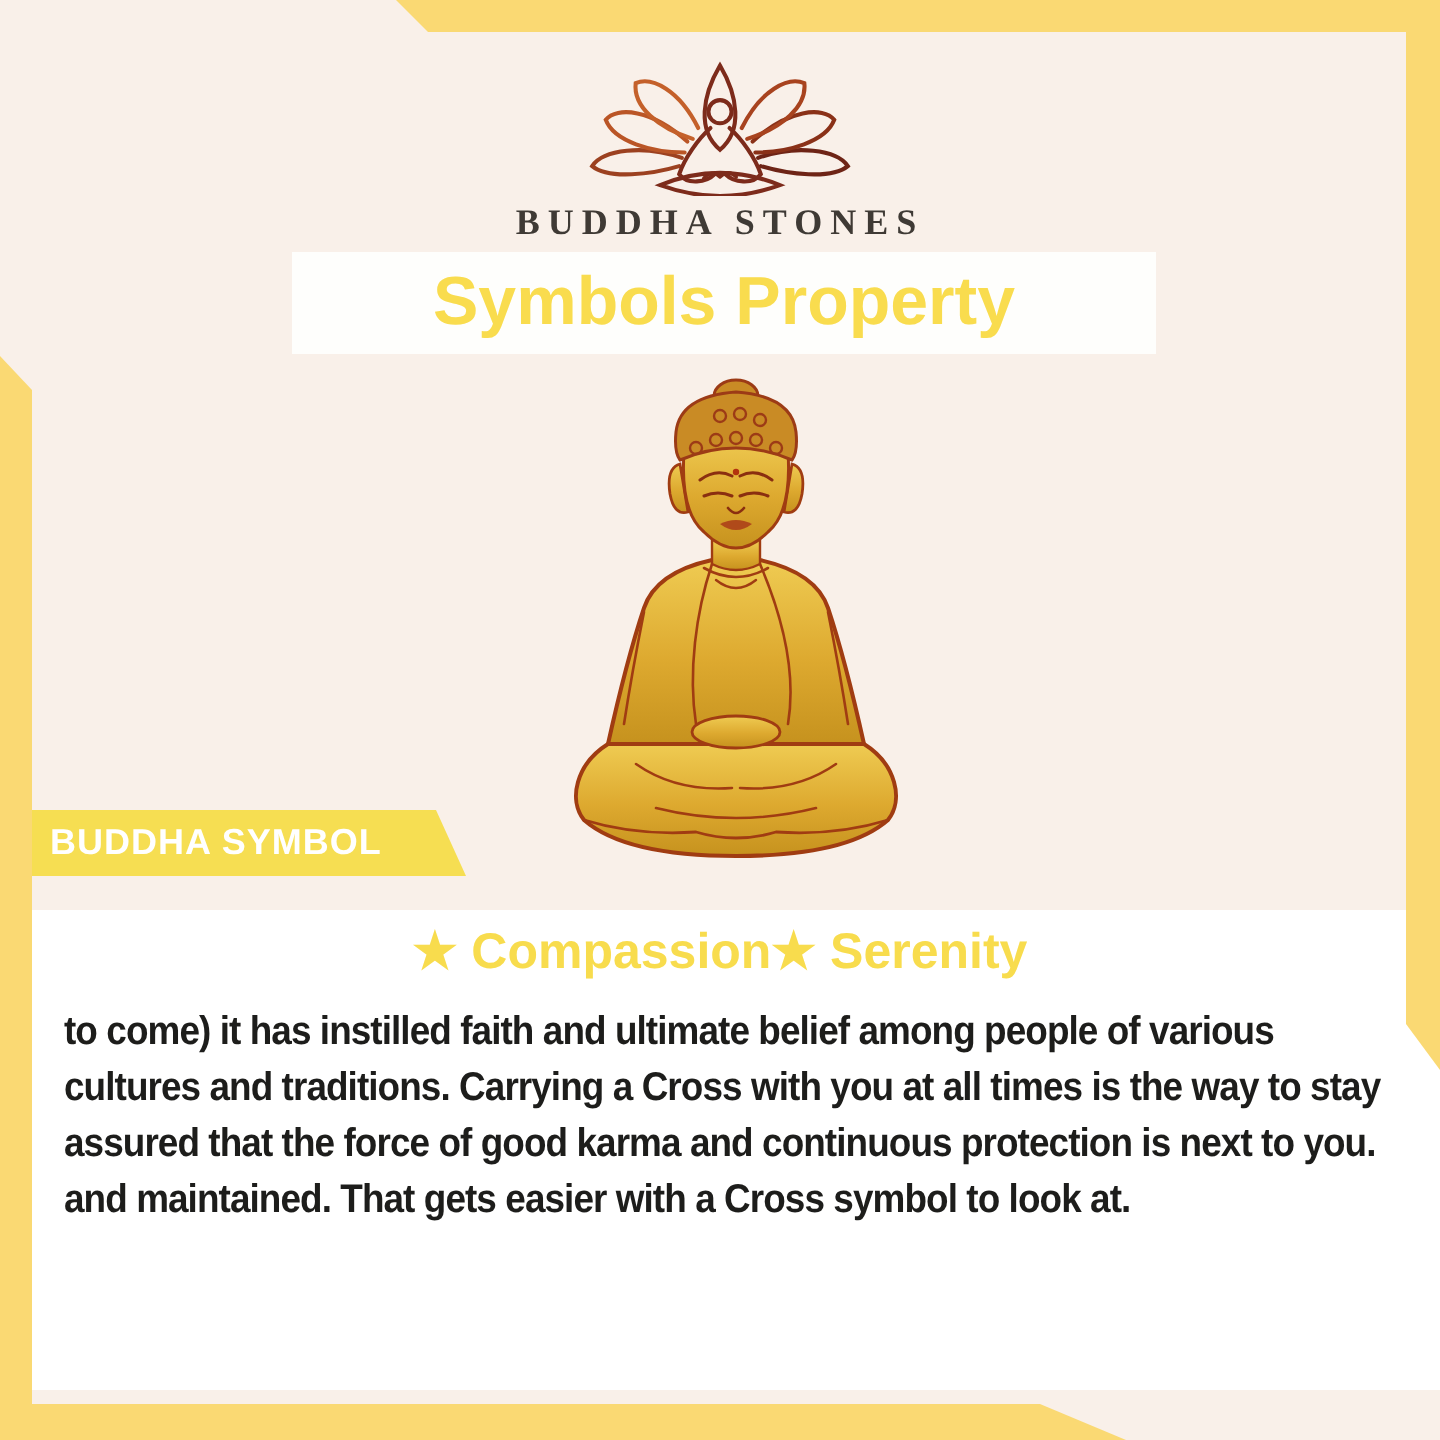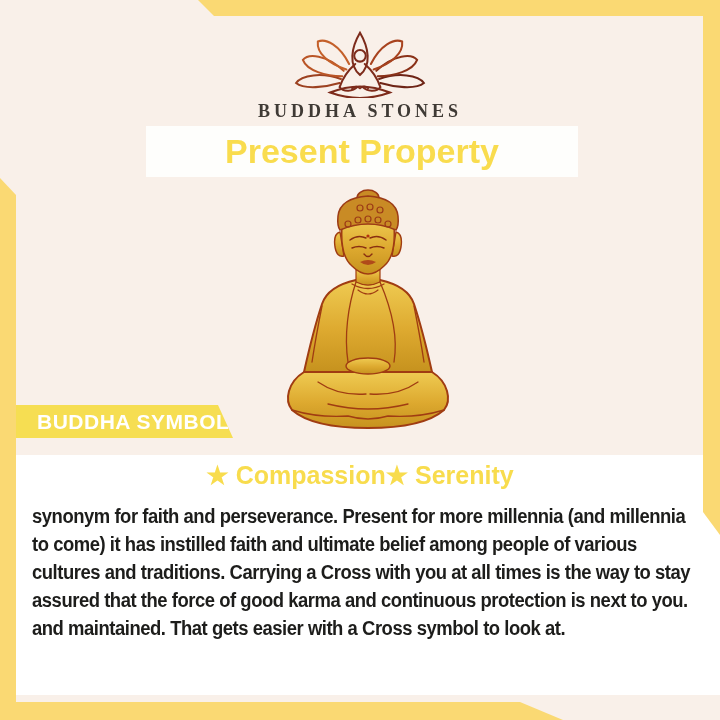--- a/index.html
+++ b/index.html
@@ -30,22 +30,22 @@
   .title-band .title{font-size:34px;font-weight:700;color:#f9dc4e;letter-spacing:0;
      white-space:nowrap;}
 
   
   .buddha-wrap{position:absolute;left:276px;top:186px;width:184px;height:262px;z-index:2;}
 
   
   .symbol-label{position:absolute;left:16px;top:405px;width:217px;height:33px;
      background:#f6de52;z-index:4;display:flex;align-items:center;
      clip-path:polygon(0 0,202px 0,100% 100%,0 100%);}
-  .symbol-label span{color:#ffffff;font-size:21px;font-weight:700;letter-spacing:.5px;
-     padding-left:21px;white-space:nowrap;}
+  .symbol-label span{color:#ffffff;font-size:18px;font-weight:700;letter-spacing:.5px;
+     padding-left:9px;white-space:nowrap;}
 
   
   .content-sheet{position:absolute;left:16px;top:455px;width:704px;height:240px;
      background:#ffffff;z-index:1;}
 
   .props-heading{position:absolute;left:0;top:461px;width:720px;text-align:center;z-index:2;
      font-size:25px;font-weight:700;color:#f8dc4d;white-space:nowrap;}
 
   .body-text{position:absolute;left:32px;top:502px;width:681px;z-index:2;}
   .body-line{height:28px;line-height:28px;white-space:nowrap;}
@@ -77,21 +77,21 @@
       <circle cx="110" cy="38" r="8.5" stroke="#7d2b1b" stroke-width="3"></circle>
       <path d="M103,50 C94,58 84,72 80,84 C86,92 100,90 106,84" stroke="#7d2b1b" stroke-width="3"></path>
       <path d="M117,50 C126,58 136,72 140,84 C134,92 120,90 114,84" stroke="#7d2b1b" stroke-width="3"></path>
       <path d="M98,87 q6,-7 12,-1 M110,86 q6,-6 12,0" stroke="#7d2b1b" stroke-width="2.5"></path>
       <path d="M66,92 Q110,74 154,92 Q110,108 66,92 Z" stroke="#7d2b1b" stroke-width="3"></path>
     </svg>
     <div class="brand-name">BUDDHA STONES</div>
   </div>
 
   <div class="title-band">
-    <div class="title">Present Property</div>
+    <div class="title">Symbols Property</div>
   </div>
 
   <div class="buddha-wrap">
     <svg width="184" height="262" viewBox="0 0 180 262" fill="none" stroke-linecap="round">
       <defs>
         <linearGradient id="gold" x1="0" y1="0" x2="0" y2="1">
           <stop offset="0" stop-color="#efcb52"></stop>
           <stop offset="0.55" stop-color="#dda92f"></stop>
           <stop offset="1" stop-color="#c6921e"></stop>
         </linearGradient>
@@ -141,20 +141,19 @@
 
   <div class="symbol-label">
     <span>BUDDHA SYMBOL</span>
   </div>
 
   <div class="content-sheet"></div>
 
   <div class="props-heading">★ Compassion★ Serenity</div>
 
   <div class="body-text">
-    <div class="body-line"><span style="transform: scaleX(0.922218);">synonym for faith and perseverance. Present for more millennia (and millennia</span></div>
     <div class="body-line"><span style="transform: scaleX(0.922218);">to come) it has instilled faith and ultimate belief among people of various</span></div>
     <div class="body-line"><span style="transform: scaleX(0.922218);">cultures and traditions. Carrying a Cross with you at all times is the way to stay</span></div>
     <div class="body-line"><span style="transform: scaleX(0.922218);">assured that the force of good karma and continuous protection is next to you.</span></div>
     <div class="body-line"><span style="transform: scaleX(0.922218);">and maintained. That gets easier with a Cross symbol to look at.</span></div>
   </div>
 
 </div>
 
 </body></html>

